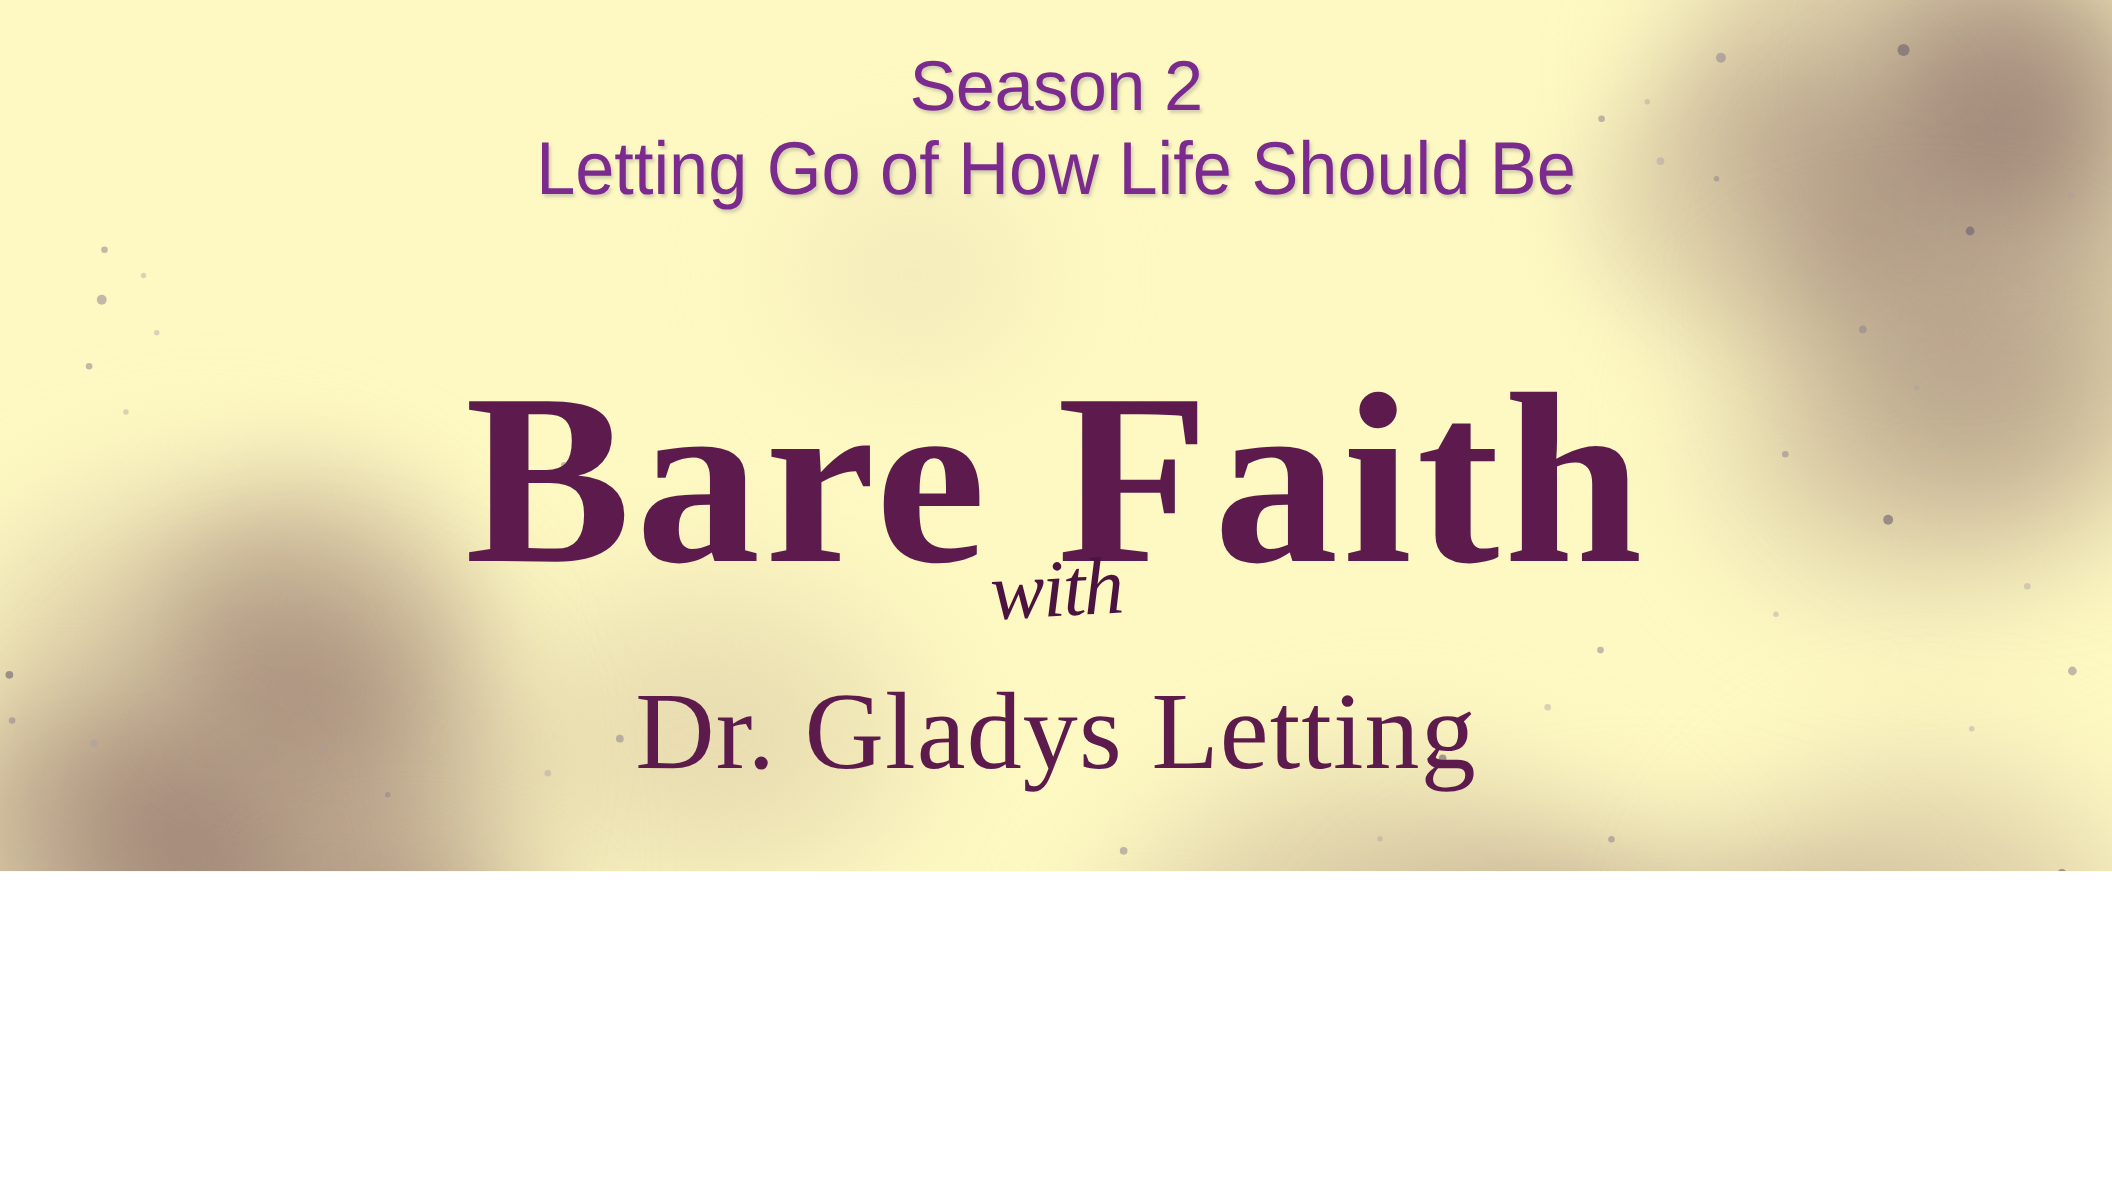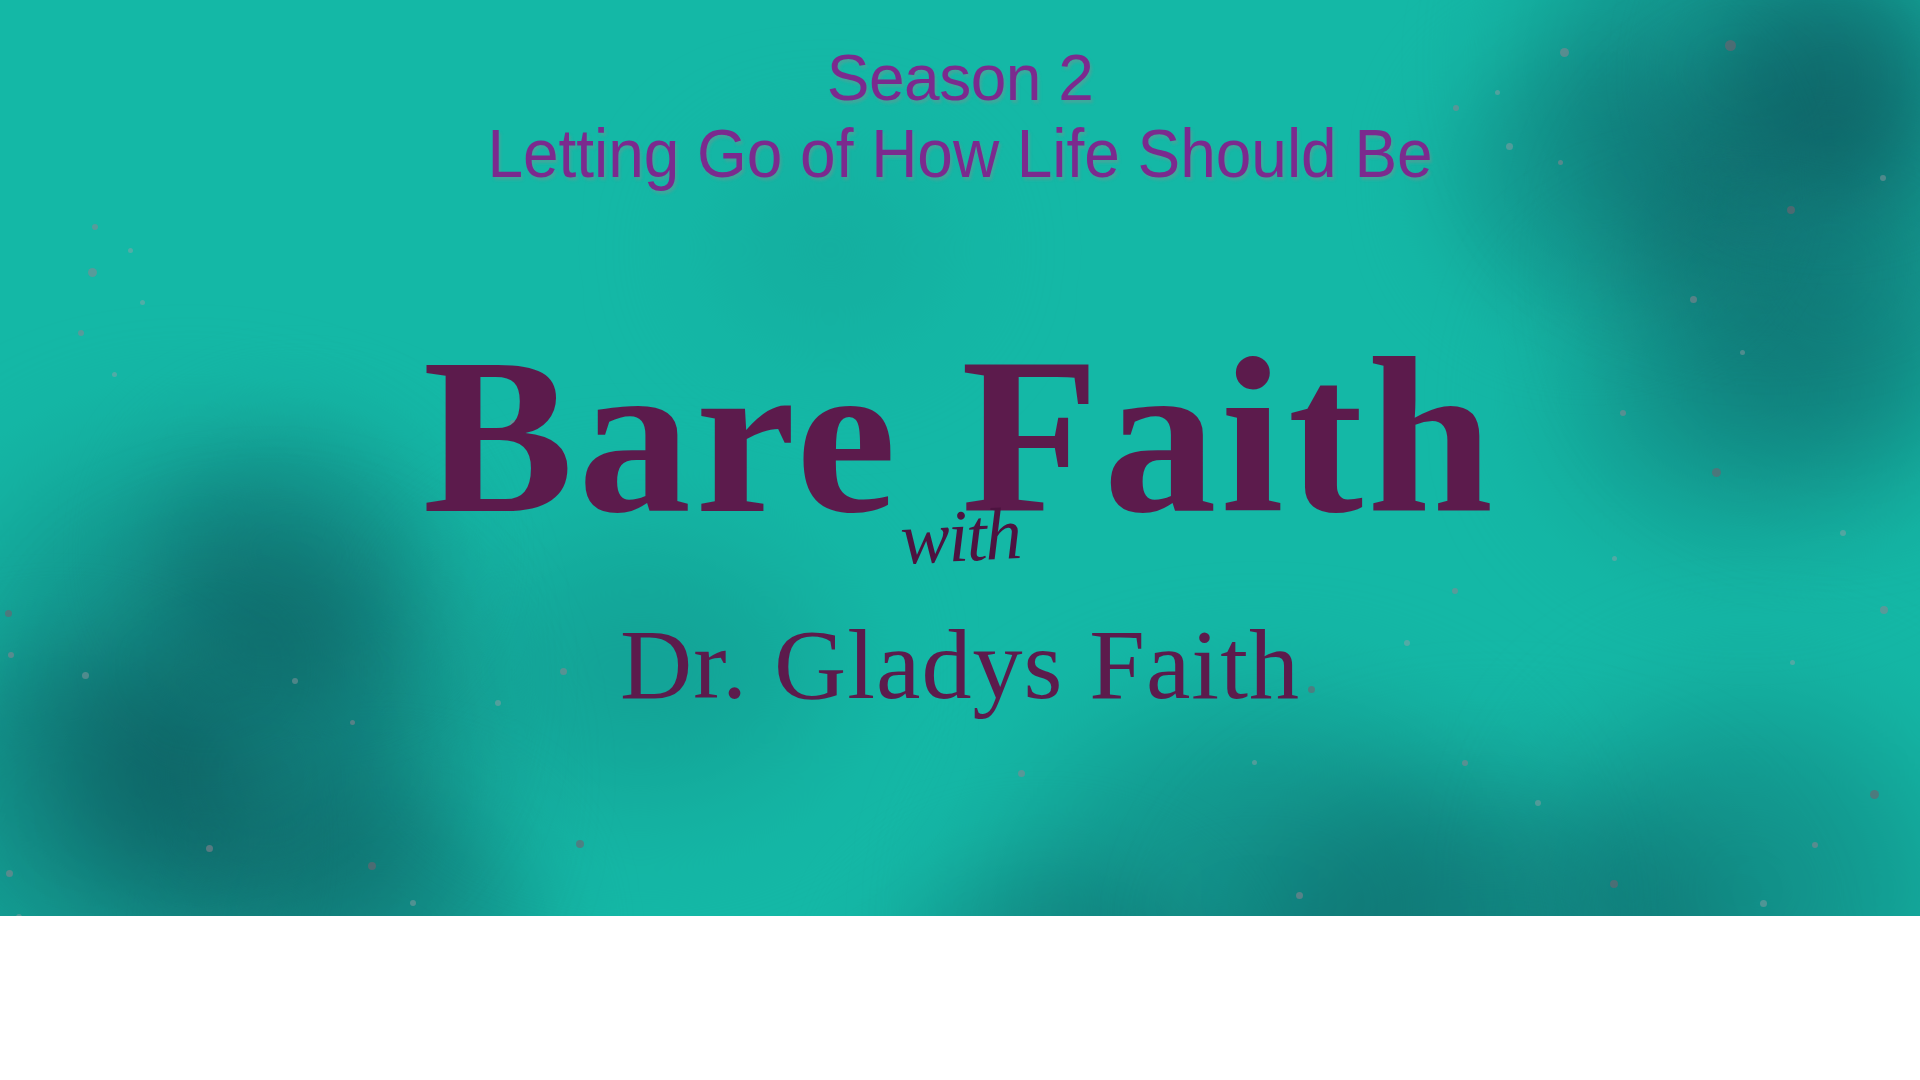--- a/index.html
+++ b/index.html
@@ -3,23 +3,23 @@
 <meta charset="utf-8">
 <style>
   html, body {
     margin: 0;
     padding: 0;
     background: #ffffff;
   }
   #canvas {
     position: relative;
     width: 1920px;
-    height: 916px;
+    height: 792px;
     overflow: hidden;
-    background: #14b8a6;
+    background: #fef9c3;
     font-family: "Liberation Sans", sans-serif;
   }
 
   
   .wc-layer {
     position: absolute;
     inset: 0;
     overflow: hidden;
     pointer-events: none;
   }
@@ -244,16 +244,16 @@
   <div class="header">
     <div class="season-line">Season 2</div>
     <div class="subtitle-line">Letting Go of How Life Should Be</div>
   </div>
 
   <div class="logo">
     <div class="logo-main">Bare Faith</div>
     <div class="logo-with-wrap">
       <div class="logo-with">with</div>
     </div>
-    <div class="logo-sub">Dr. Gladys Faith</div>
+    <div class="logo-sub">Dr. Gladys Letting</div>
   </div>
 
 </div>
 
 </body></html>

